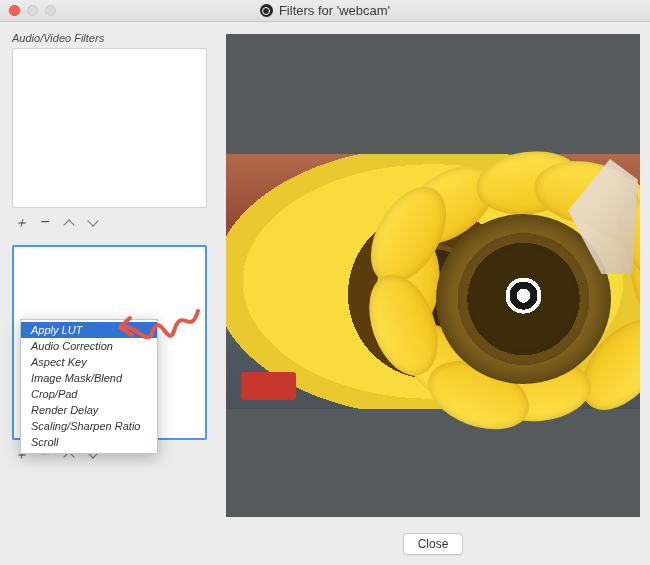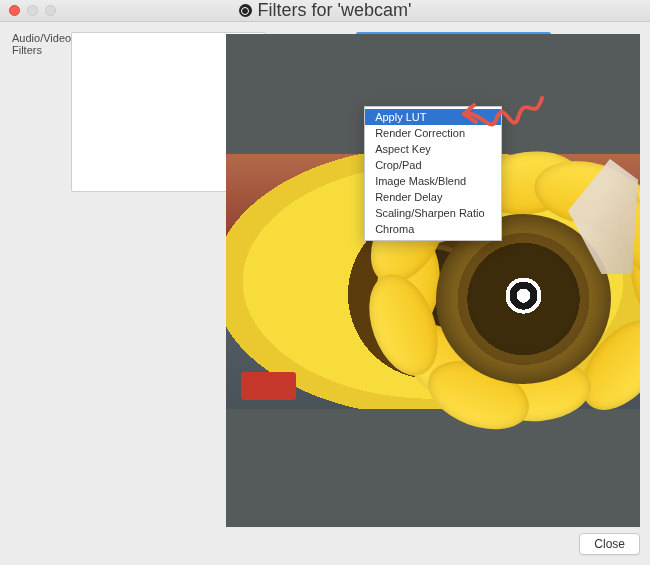--- a/index.html
+++ b/index.html
@@ -26,21 +26,21 @@
     padding-left: 9px;
   }
   .tl { width: 11px; height: 11px; border-radius: 50%; }
   .tl.red { background: #ff5f57; border:0.5px solid #e24238; }
   .tl.ylw { background: #dadada; border:0.5px solid #cacaca; }
   .tl.grn { background: #dadada; border:0.5px solid #cacaca; }
   .title {
     position: absolute;
     left: 0; right: 0;
     text-align: center;
-    font-size: 18px;
+    font-size: 13px;
     color: #3a3a3a;
     display: flex;
     align-items: center;
     justify-content: center;
     gap: 6px;
     pointer-events: none;
   }
   .app-icon {
     width: 13px; height: 13px;
     border-radius: 50%;
@@ -55,21 +55,22 @@
   }
   .content {
     display: flex;
     height: calc(100% - 22px);
     background: #ececec;
   }
   .left {
     width: 220px;
     padding: 10px 8px 8px 12px;
     display: flex;
-    flex-direction: row;
+    flex-direction: column;
+    font-style: italic;
   }
   .section-label { color:#4a4a4a; font-size:11px; margin-bottom:4px; }
   .listbox {
     background:#fff;
     border:1px solid #cfcfcf;
     border-radius:2px;
     flex: none;
   }
   .listbox.av { height:160px; width:195px; }
   .listbox.fx { height:195px; width:195px; border:2px solid #4a98e8; overflow:visible; position:relative;}
@@ -138,21 +139,21 @@
   }
   .arm{
     position:absolute; top:125px; right:2px; width:70px; height:115px;
     background:linear-gradient(120deg,#e7dbcf 40%, #cdbba6);
     clip-path: polygon(60% 0, 100% 18%, 92% 100%, 48% 100%, 0 45%);
     opacity:.9;
   }
   .red-strip{position:absolute; top:338px; left:15px; width:55px; height:28px; background:#c6382c; border-radius:3px;}
 
   .footer{
-    display:flex; justify-content:flex-end; padding-top:6px;
+    display:flex; justify-content:center; padding-top:16px;
   }
   .close-btn{
     background:#fff; border:1px solid #c8c8c8; border-radius:4px;
     padding:3px 14px; font-size:12px; color:#333; cursor:pointer;
     box-shadow:0 1px 0 rgba(0,0,0,.05);
   }
 
   
   .menu{
     position:absolute;
@@ -206,27 +207,27 @@
       <span class="tool-btn plus"></span>
       <span class="tool-btn minus"></span>
       <span class="tool-btn"><span class="chevron chev-up"></span></span>
       <span class="tool-btn"><span class="chevron chev-dn"></span></span>
     </div>
 
     <div class="listbox fx">
 
       <div class="menu">
         <div class="menu-item sel">Apply LUT</div>
-        <div class="menu-item">Render Correction</div>
+        <div class="menu-item">Audio Correction</div>
         <div class="menu-item">Aspect Key</div>
+        <div class="menu-item">Image Mask/Blend</div>
         <div class="menu-item">Crop/Pad</div>
-        <div class="menu-item">Image Mask/Blend</div>
         <div class="menu-item">Render Delay</div>
         <div class="menu-item">Scaling/Sharpen Ratio</div>
-        <div class="menu-item">Chroma</div>
+        <div class="menu-item">Scroll</div>
       </div>
 
       <svg class="annot" width="95" height="50">
         <path d="M88 8 C80 34, 72 2, 64 28 C58 46, 50 6, 42 30 C37 44, 26 20, 10 24" stroke="#e45648" stroke-width="4" fill="none" stroke-linecap="round"></path>
         <path d="M10 24 L20 15 M10 24 L22 32" stroke="#e45648" stroke-width="4" fill="none" stroke-linecap="round"></path>
       </svg>
 
     </div>
     <div class="toolbar-row bottom">
       <span class="tool-btn plus"></span>

